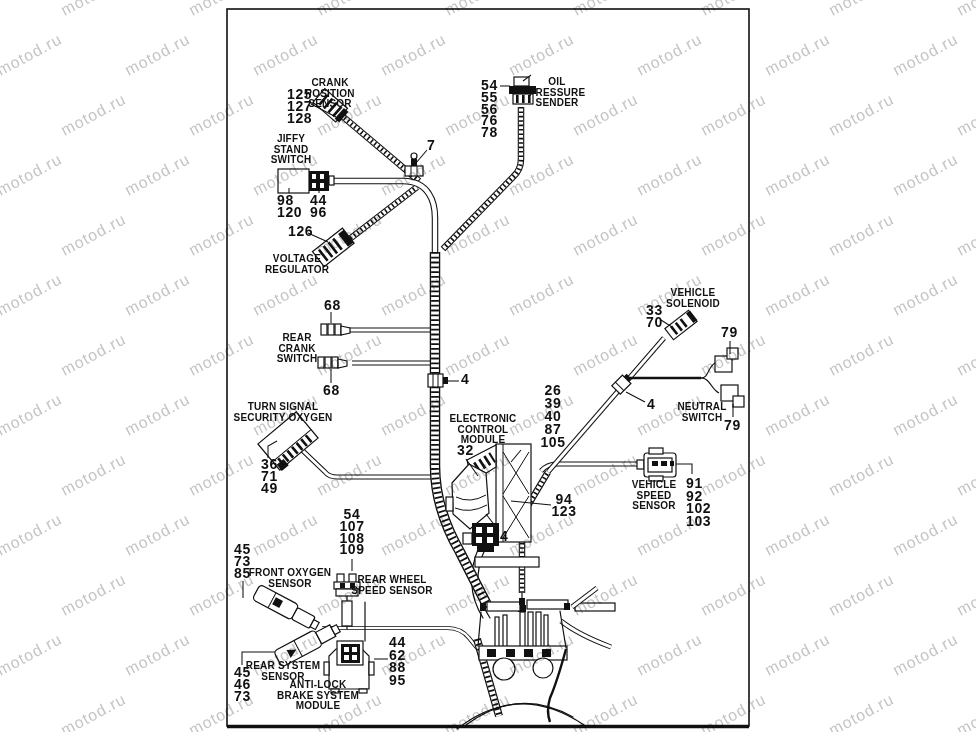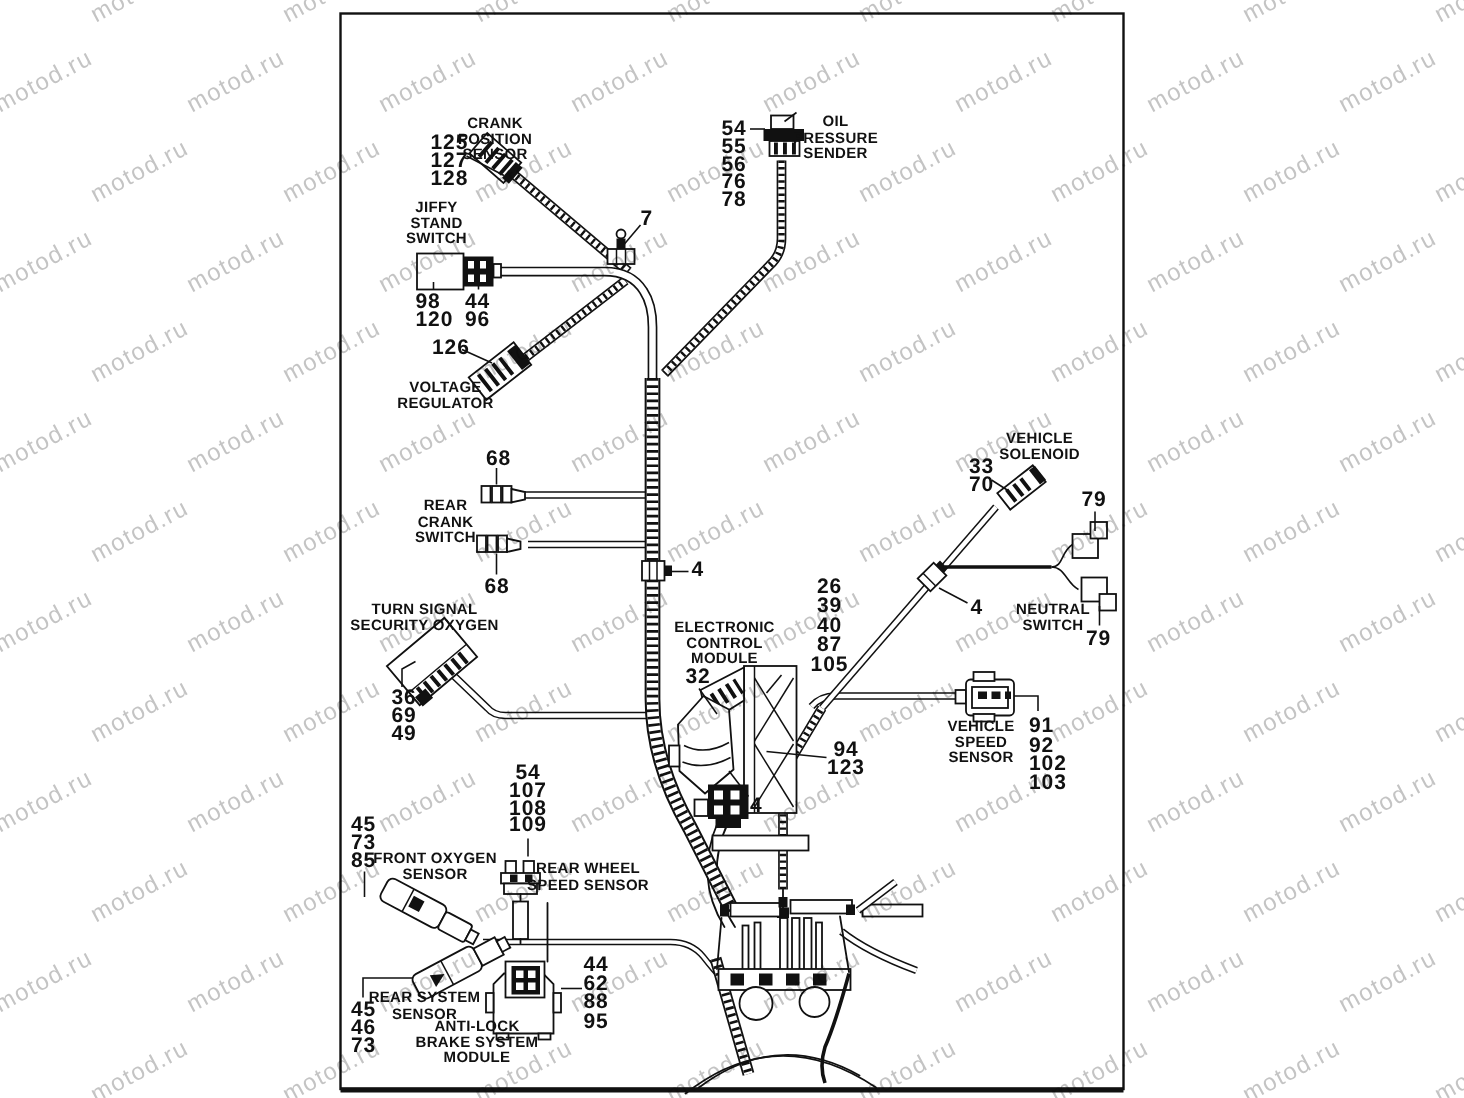--- a/index.html
+++ b/index.html
@@ -376,21 +376,21 @@
 CRANK
 SWITCH</div>
 <div class="num" style="left:324px;top:300px">68</div>
 <div class="num" style="left:323px;top:385px">68</div>
 
 <div class="num" style="left:461px;top:374px">4</div>
 
 <div class="lbl" style="left:283px;top:402px">TURN SIGNAL
 SECURITY OXYGEN</div>
 <div class="num" style="left:261px;top:459px">36
-69
+71
 49</div>
 
 <div class="lbl" style="left:483px;top:414px">ELECTRONIC
 CONTROL
 MODULE</div>
 <div class="num ctr" style="left:553px;top:384px;line-height:13px">26
 39
 40
 87
 105</div>

